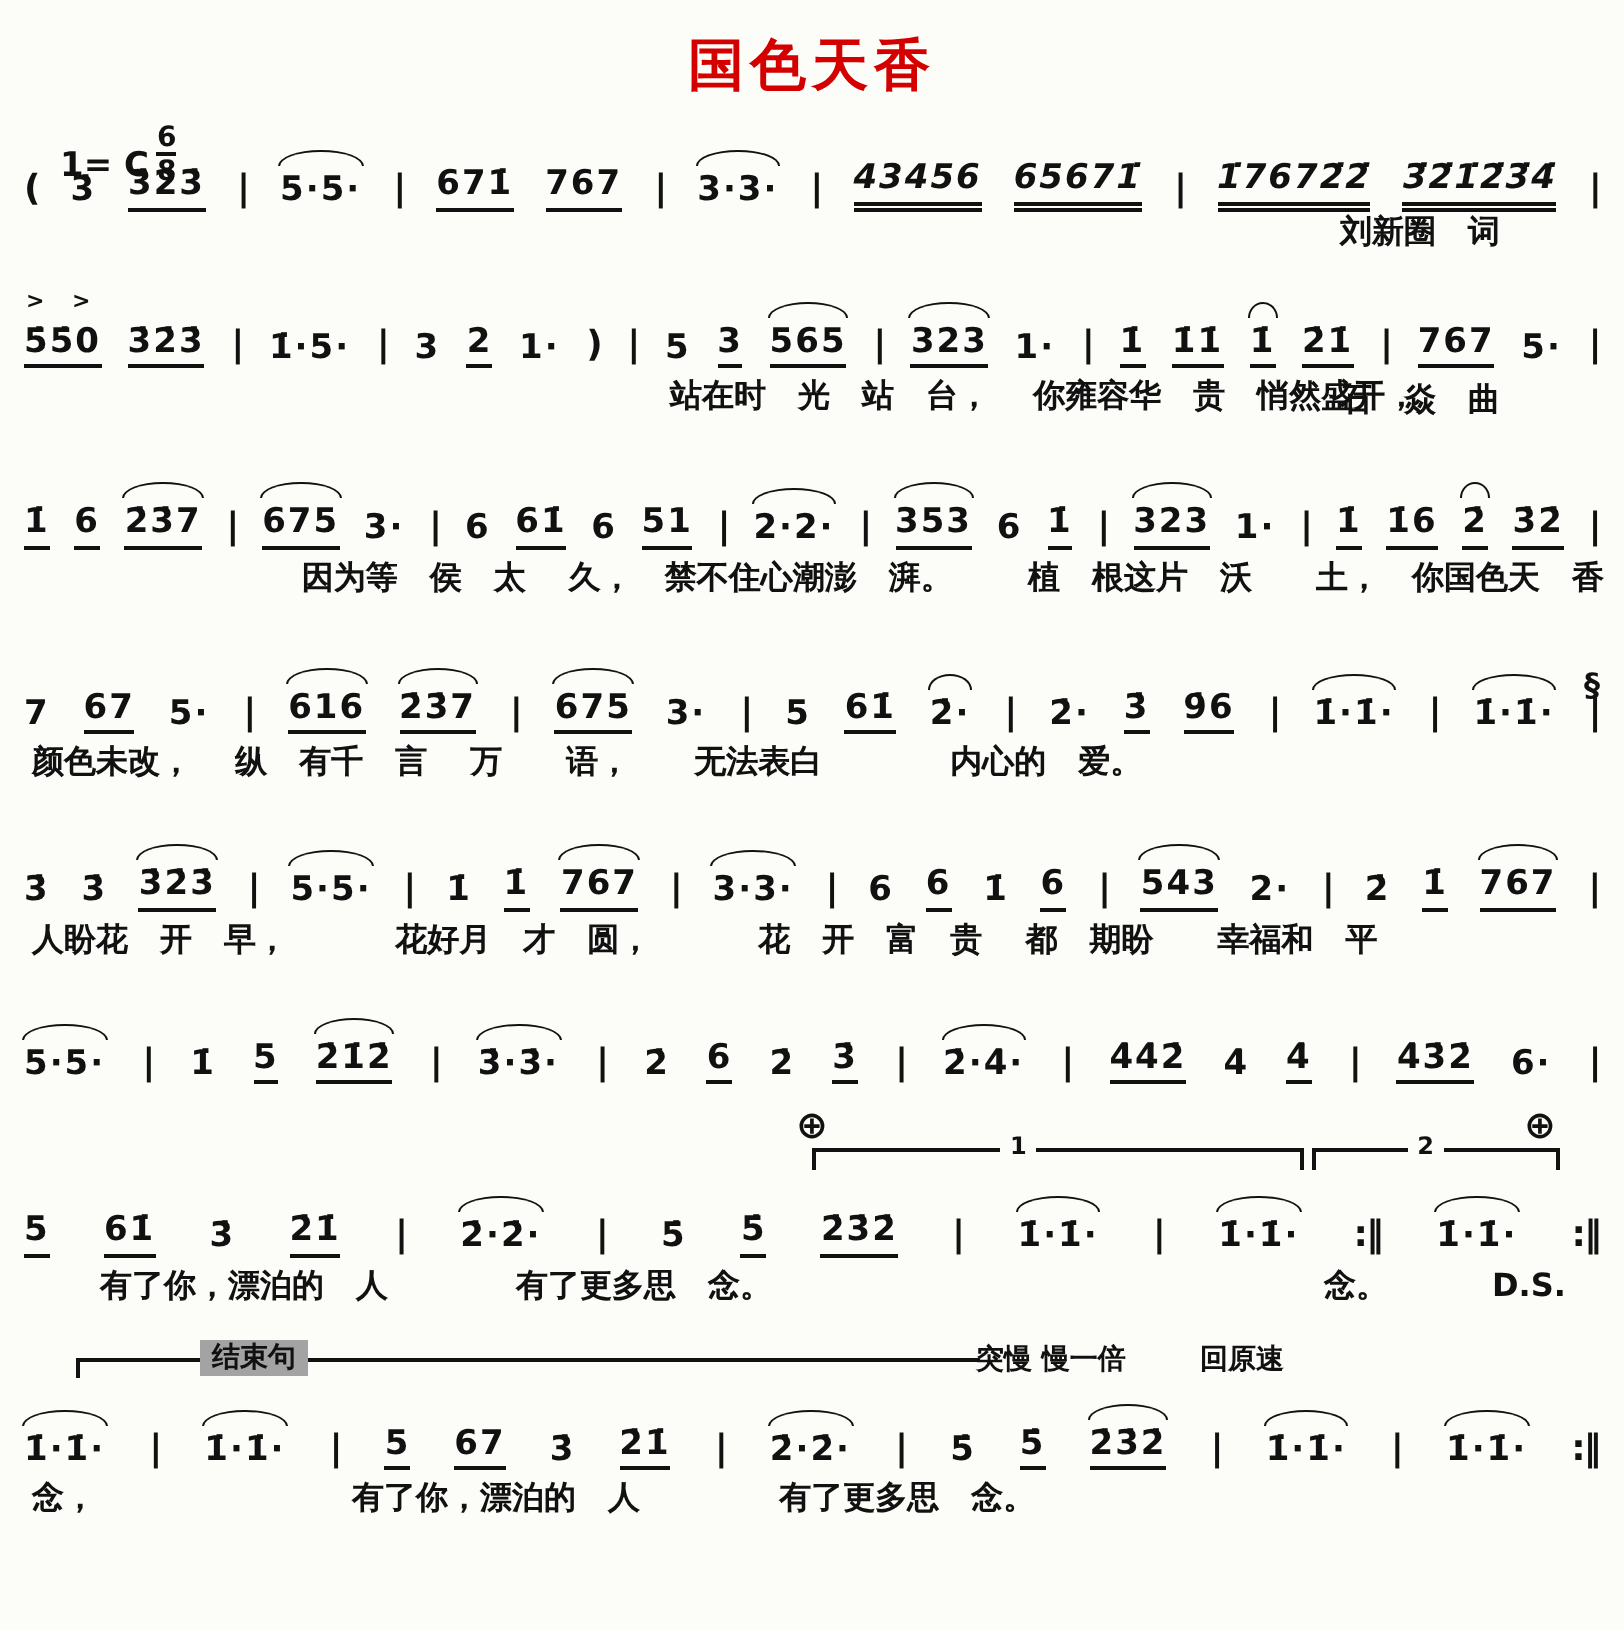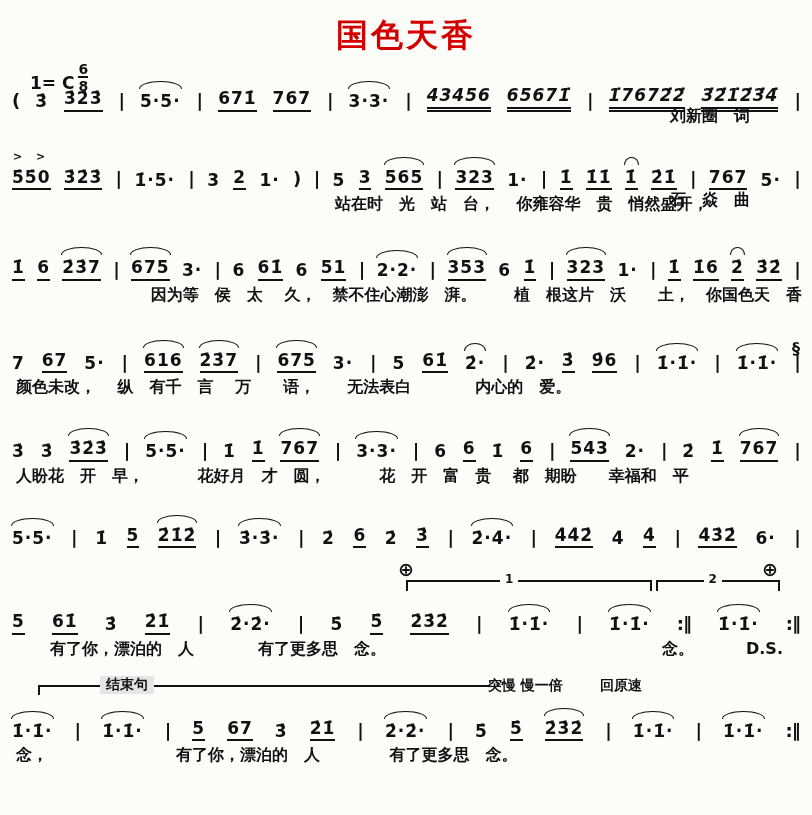--- a/index.html
+++ b/index.html
@@ -5,21 +5,21 @@
   html,body{margin:0;padding:0;}
   body{
     width:812px;height:815px;overflow:hidden;
     background:#fcfcf9;color:#111;
     font-family:"DejaVu Sans","Liberation Sans",sans-serif;
   }
   .page{position:relative;width:812px;height:815px;}
   
   .title{
     text-align:center;margin:0;padding-top:14px;
-    font-size:32px;font-weight:bold;letter-spacing:3px;
+    font-size:28px;font-weight:bold;letter-spacing:3px;
   }
   .credits{
     position:absolute;top:46px;right:62px;text-align:right;
     font-size:16px;font-weight:bold;line-height:28px;white-space:pre;
   }
   .keyrow{
     position:absolute;top:62px;left:30px;
     font-size:17px;font-weight:bold;display:flex;align-items:flex-end;gap:4px;
   }
   .meter{display:inline-flex;flex-direction:column;align-items:center;line-height:1;font-size:14px;}
@@ -61,21 +61,21 @@
     position:absolute;height:9px;
     border-top:2px solid #111;border-left:2px solid #111;border-right:2px solid #111;
   }
   .ov-volta b{
     position:absolute;left:38%;top:-10px;background:#fcfcf9;padding:0 5px;
     font-size:12px;font-weight:bold;
   }
   .ov-segno{position:absolute;font-size:16px;font-weight:bold;}
   .ov-endline{position:absolute;height:8px;border-top:2px solid #111;border-left:2px solid #111;}
   .ov-endline b{
-    position:absolute;left:60px;top:-11px;background:#e5e5e5;padding:0 6px;
+    position:absolute;left:60px;top:-11px;background:#a3a3a3;padding:0 6px;
     font-size:14px;font-weight:bold;
   }
   .ov-label{position:absolute;font-size:14px;font-weight:bold;white-space:pre;}
 </style>
 </head>
 <body style="background: rgb(252, 252, 249);">
 
 <div class="page">
   <h1 class="title" style="color: rgb(212, 0, 0);">国色天香</h1>
   <div class="credits">

